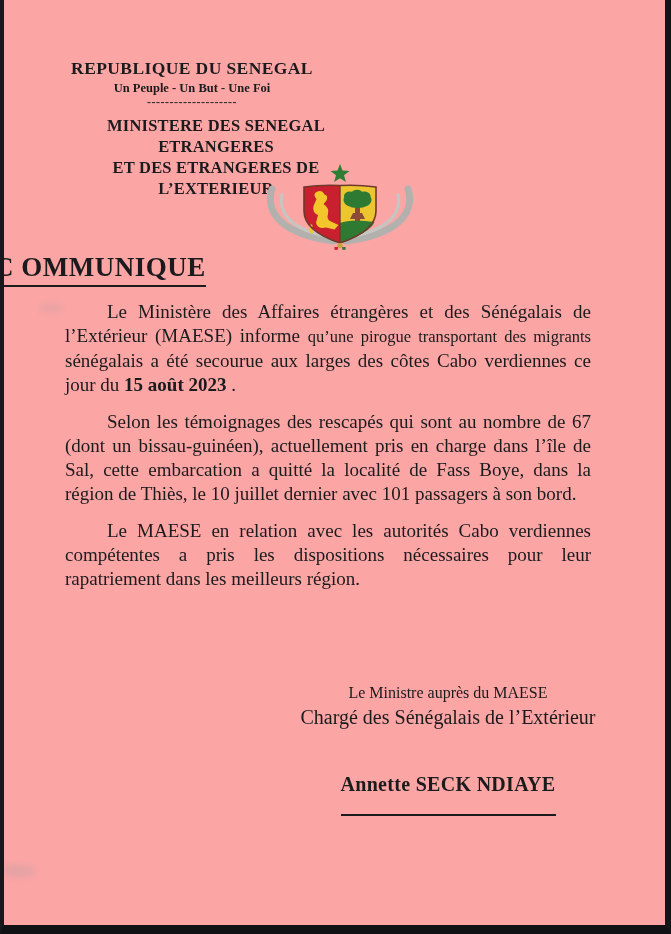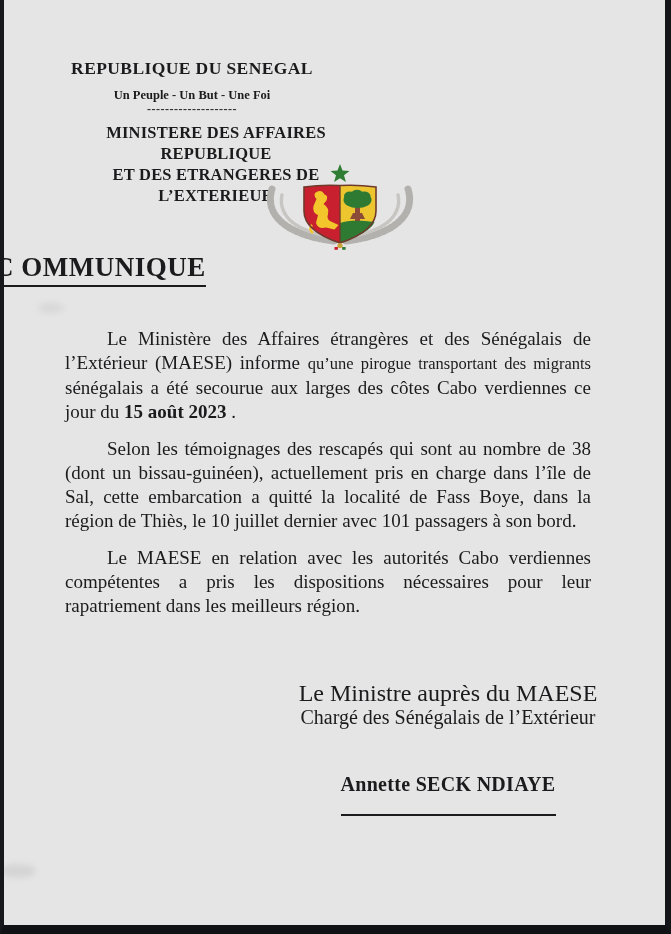--- a/index.html
+++ b/index.html
@@ -1,55 +1,55 @@
 <!DOCTYPE html>
 <html><head>
 <meta charset="utf-8">
 <style>
   html,body{margin:0;padding:0;background:#ffffff;}
   .page{
     position:relative;
     width:671px;height:934px;
     box-sizing:border-box;
-    background:#e5e5e5;
+    background:#fca5a5;
     border-left:4px solid #17181c;
     border-right:6px solid #141519;
     border-bottom:9px solid #101114;
     overflow:hidden;
     font-family:"Liberation Serif", serif;
     color:#1b1b1d;
   }
   
   .letterhead{position:absolute;top:58px;left:52px;width:320px;text-align:center;}
   .letterhead-sub{width:272px;text-align:center;}
   .country{font-size:17.5px;font-weight:bold;letter-spacing:.4px;line-height:20px;}
-  .motto{font-size:12.5px;font-weight:bold;line-height:16px;margin-top:9px;}
+  .motto{font-size:12.5px;font-weight:bold;line-height:16px;margin-top:2px;}
   .divider{font-size:12px;font-weight:bold;letter-spacing:.5px;line-height:12px;color:#2a2a2c;}
   .ministry{font-size:16.5px;font-weight:bold;line-height:21px;margin-top:7px;letter-spacing:.2px;}
   
   .emblem{position:absolute;top:163px;left:252px;width:168px;height:88px;}
   
   .title-row{position:absolute;top:252px;left:0;width:661px;text-align:left;margin-left:12px;}
   .title-row .title{
     position:relative;left:-22px;display:inline-block;
     font-size:27px;font-weight:bold;letter-spacing:.5px;
     border-bottom:2.5px solid #1b1b1d;padding-bottom:2px;
   }
   
-  .body{position:absolute;top:327px;left:61px;width:526px;}
+  .body{position:absolute;top:300px;left:61px;width:526px;}
   .body p{
     margin:0 0 13px 0;
     font-size:19px;line-height:24px;
     text-align:justify;text-indent:42px;
   }
   .body .small{font-size:16.5px;}
   .body b{font-weight:bold;}
   
   .sig{position:absolute;top:681px;left:236px;width:416px;text-align:center;}
-  .sig-line1{font-size:24px;line-height:24px;}
+  .sig-line1{font-size:16px;line-height:24px;}
   .sig-line2{font-size:20px;line-height:24px;}
   .sig-name{
     display:inline-block;margin-top:44px;
     font-size:20px;font-weight:bold;letter-spacing:.3px;
     border-bottom:2px solid #1b1b1d;padding-bottom:18px;
   }
   .dateline{
     position:absolute;top:853px;left:236px;width:416px;text-align:center;
     font-family:"Liberation Sans", sans-serif;
     font-size:15px;font-weight:bold;letter-spacing:.1px;color:#141416;
@@ -67,21 +67,21 @@
   <div class="smudge smudge-a"></div>
   <div class="smudge smudge-b"></div>
 
   <div class="letterhead">
     <div class="letterhead-sub">
       <div class="country">REPUBLIQUE DU SENEGAL</div>
       <div class="motto">Un Peuple - Un But - Une Foi</div>
       <div class="divider">--------------------</div>
     </div>
     <div class="ministry">
-      <div>MINISTERE DES AFFAIRES REPUBLIQUE</div>
+      <div>MINISTERE DES SENEGAL ETRANGERES</div>
       <div>ET DES ETRANGERES DE L’EXTERIEUR</div>
     </div>
   </div>
 
   <svg class="emblem" viewBox="0 0 168 88" aria-hidden="true">
 
     <g fill="none" stroke-linecap="round">
       <path d="M78 78 C 30 72, 8 52, 16 26" stroke-width="7" stroke-dasharray="2.2 2.4" stroke="#b3b1ae"></path>
       <path d="M90 78 C 138 72, 160 52, 152 26" stroke-width="7" stroke-dasharray="2.2 2.4" stroke="#b3b1ae"></path>
       <path d="M76 74 C 38 68, 22 52, 26 32" stroke-width="3.5" stroke-dasharray="1.8 2" stroke="#c7c5c2"></path>
@@ -124,21 +124,21 @@
   </div>
 
   <div class="body">
     <p>
       <span>Le Ministère des Affaires étrangères et des Sénégalais de l’Extérieur (MAESE) informe </span>
       <span class="small">qu’une pirogue transportant des migrants </span>
       <span>sénégalais a été secourue aux larges des côtes Cabo verdiennes ce jour du </span>
       <b>15 août 2023</b>
       <span>.</span>
     </p>
-    <p>Selon les témoignages des rescapés qui sont au nombre de 38 (dont un bissau-guinéen), actuellement pris en charge dans l’île de Sal, cette embarcation a quitté la localité de Fass Boye, dans la région de Thiès, le 10 juillet dernier avec 101 passagers à son bord.</p>
+    <p>Selon les témoignages des rescapés qui sont au nombre de 67 (dont un bissau-guinéen), actuellement pris en charge dans l’île de Sal, cette embarcation a quitté la localité de Fass Boye, dans la région de Thiès, le 10 juillet dernier avec 101 passagers à son bord.</p>
     <p>Le MAESE en relation avec les autorités Cabo verdiennes compétentes a pris les dispositions nécessaires pour leur rapatriement dans les meilleurs région.</p>
   </div>
 
   <div class="sig">
     <div class="sig-line1">Le Ministre auprès du MAESE</div>
     <div class="sig-line2">Chargé des Sénégalais de l’Extérieur</div>
     <span class="sig-name">Annette SECK NDIAYE</span>
   </div>
 
 

